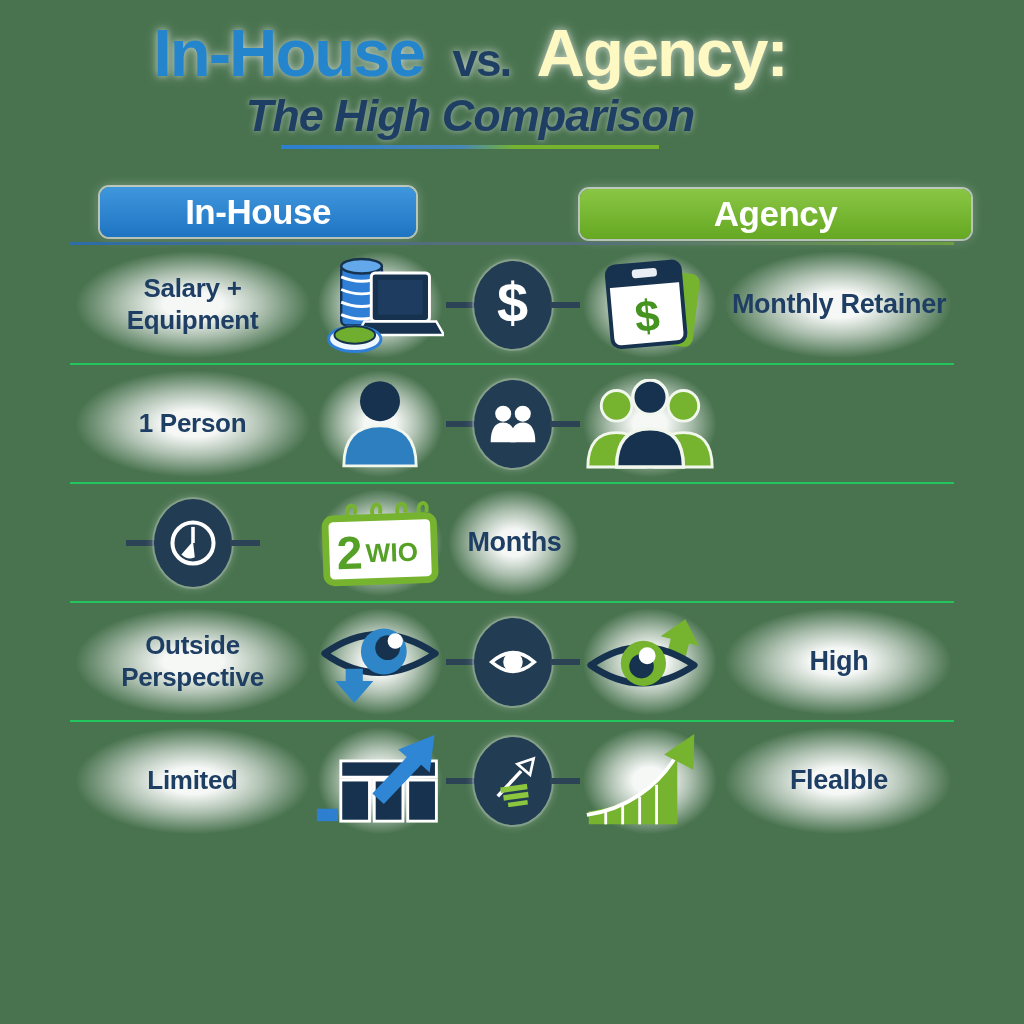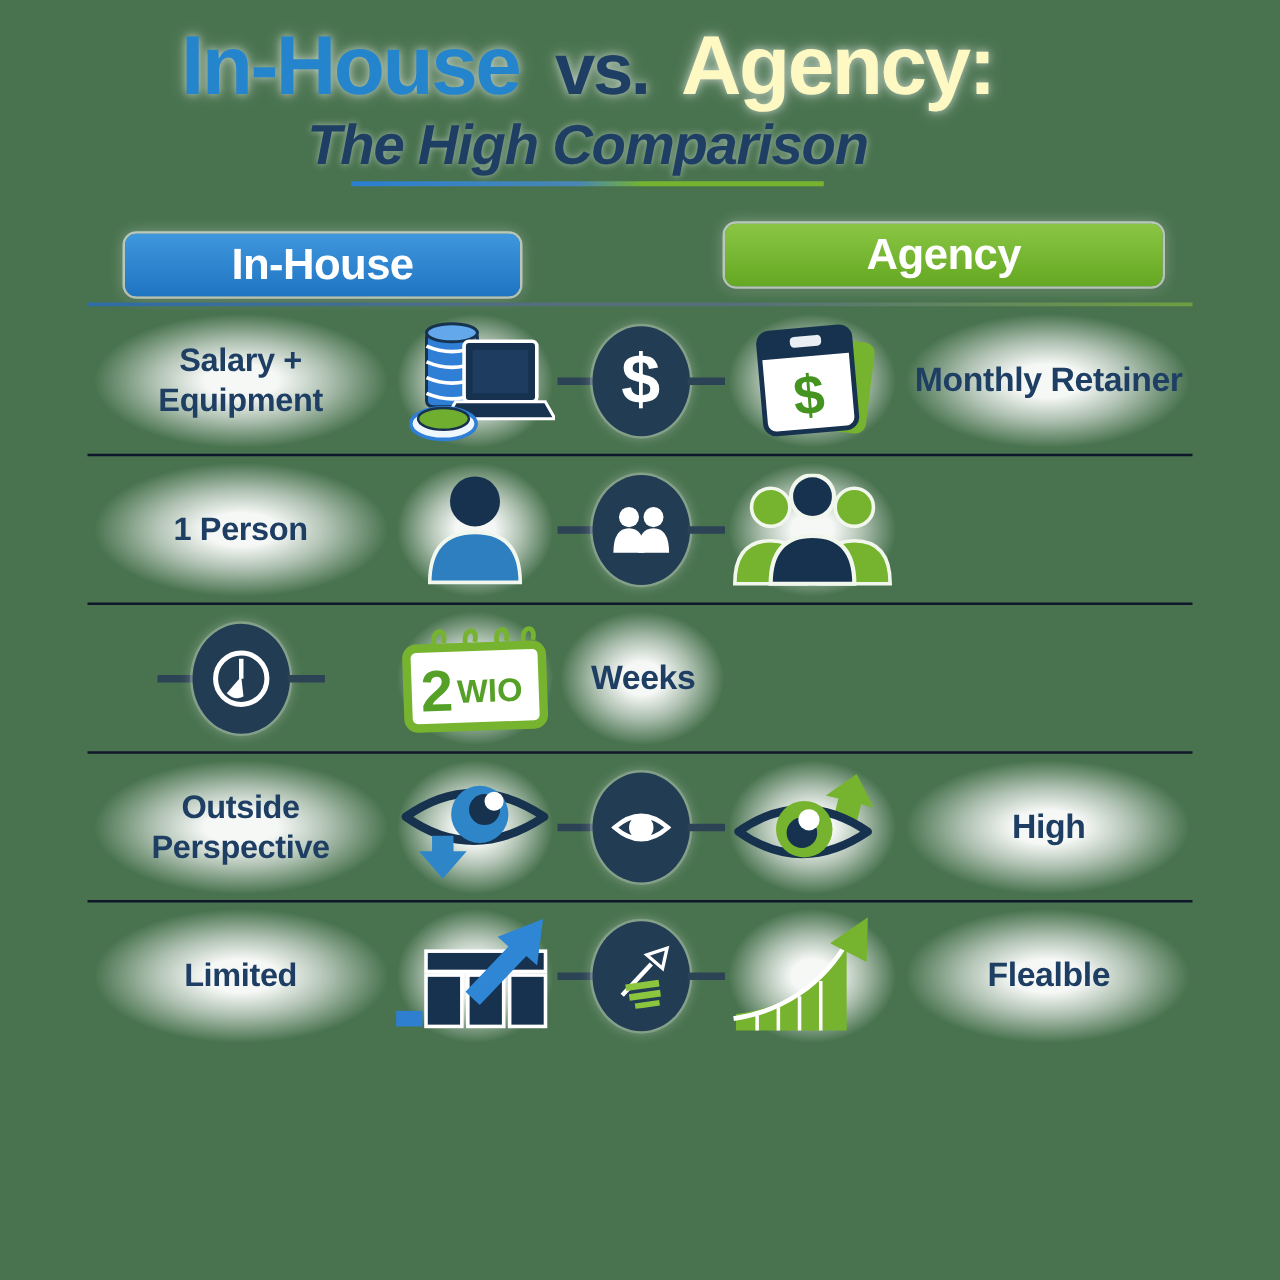--- a/index.html
+++ b/index.html
@@ -4,40 +4,40 @@
 <style>
   html,body{margin:0;padding:0;}
   body{width:1024px;height:1024px;overflow:hidden;font-family:"Liberation Sans",sans-serif;}
   .canvas{position:relative;width:1024px;height:1024px;background:#49734f;}
 
   
   .title-wrap{position:absolute;top:18px;left:120px;width:700px;text-align:center;}
   .title-line1{font-size:67px;font-weight:bold;letter-spacing:-2px;line-height:1.05;
                text-shadow:0 0 7px rgba(255,255,255,.55),0 0 14px rgba(255,255,255,.35);}
   .t-blue{color:#2585cc;}
-  .t-navy{color:#1e3f63;font-size:58px;margin:0 12px;}
+  .t-navy{color:#1e3f63;font-size:46px;margin:0 12px;}
   .t-green{color:#fef9c3;}
   .subtitle{margin-top:2px;font-size:45px;font-weight:bold;font-style:italic;color:#1e3f63;
             letter-spacing:-1px;text-shadow:0 0 6px rgba(255,255,255,.5);}
   .subtitle-underline{width:378px;height:4px;margin:3px auto 0;
             background:linear-gradient(90deg,#2b7fd0 0%,#4987b4 48%,#76b42f 62%,#76b42f 100%);}
 
   
   .btn{position:absolute;height:50px;border-radius:9px;color:#fff;font-weight:bold;font-size:35px;
        display:flex;align-items:center;justify-content:center;letter-spacing:-.5px;
        box-shadow:0 0 0 2px rgba(255,255,255,.55),0 0 12px rgba(255,255,255,.4),0 2px 4px rgba(0,0,0,.25);}
   .btn-blue{top:187px;left:100px;width:316px;background:linear-gradient(180deg,#3f97dd,#1f74c2);}
-  .btn-green{top:179px;left:580px;width:350px;background:linear-gradient(180deg,#8ac644,#65a822);}
+  .btn-green{top:189px;left:580px;width:391px;background:linear-gradient(180deg,#8ac644,#65a822);}
   .header-divider{position:absolute;top:242px;left:70px;width:884px;height:3px;
        background:linear-gradient(90deg,#2e6da8 0%,#546e7c 42%,#546e7c 58%,#6e9f40 100%);}
 
   
   .rows{position:absolute;top:246px;left:70px;width:884px;}
   .row{display:grid;grid-template-columns:245px 130px 135px 140px 1fr;align-items:center;
-       height:117px;border-bottom:2px solid #0f172a;}
+       height:117px;border-bottom:2px solid #22c55e;}
   .row:last-child{border-bottom:none;}
 
   .cell{position:relative;display:flex;align-items:center;justify-content:center;width:100%;height:100%;}
   .cell::before{content:"";position:absolute;left:50%;top:50%;width:96%;height:92%;
        transform:translate(-50%,-50%);border-radius:50%;
        background:radial-gradient(ellipse closest-side,rgba(255,255,255,.95) 25%,rgba(255,255,255,.55) 60%,rgba(255,255,255,0) 100%);}
   .cell>*{position:relative;z-index:1;}
 
   .lbl{font-weight:bold;color:#1e3f63;text-align:center;font-size:26px;line-height:1.2;letter-spacing:-.3px;}
   .lbl-left{max-width:235px;}
@@ -177,21 +177,21 @@
               <path d="M104 20 C99 4, 115 2, 111 16"></path>
             </g>
             <text font-weight="bold" fill="#55a026">
               <tspan x="17" y="72" font-size="48">2</tspan>
               <tspan x="47" y="66" font-size="27">WIO</tspan>
             </text>
           </g>
         </svg>
       </div>
       <div class="cell cell-right">
-        <div class="lbl lbl-right">Weeks</div>
+        <div class="lbl lbl-right">Months</div>
       </div>
     </div>
 
     <div class="row">
       <div class="cell">
         <div class="lbl lbl-left">Outside Perspective</div>
       </div>
       <div class="cell">
         <svg viewBox="0 0 132 98" width="126" height="94">
           <path d="M8 40 Q64 0 124 40 Q64 80 8 40 Z" fill="none" stroke="#16324f" stroke-width="7" stroke-linejoin="round"></path>

